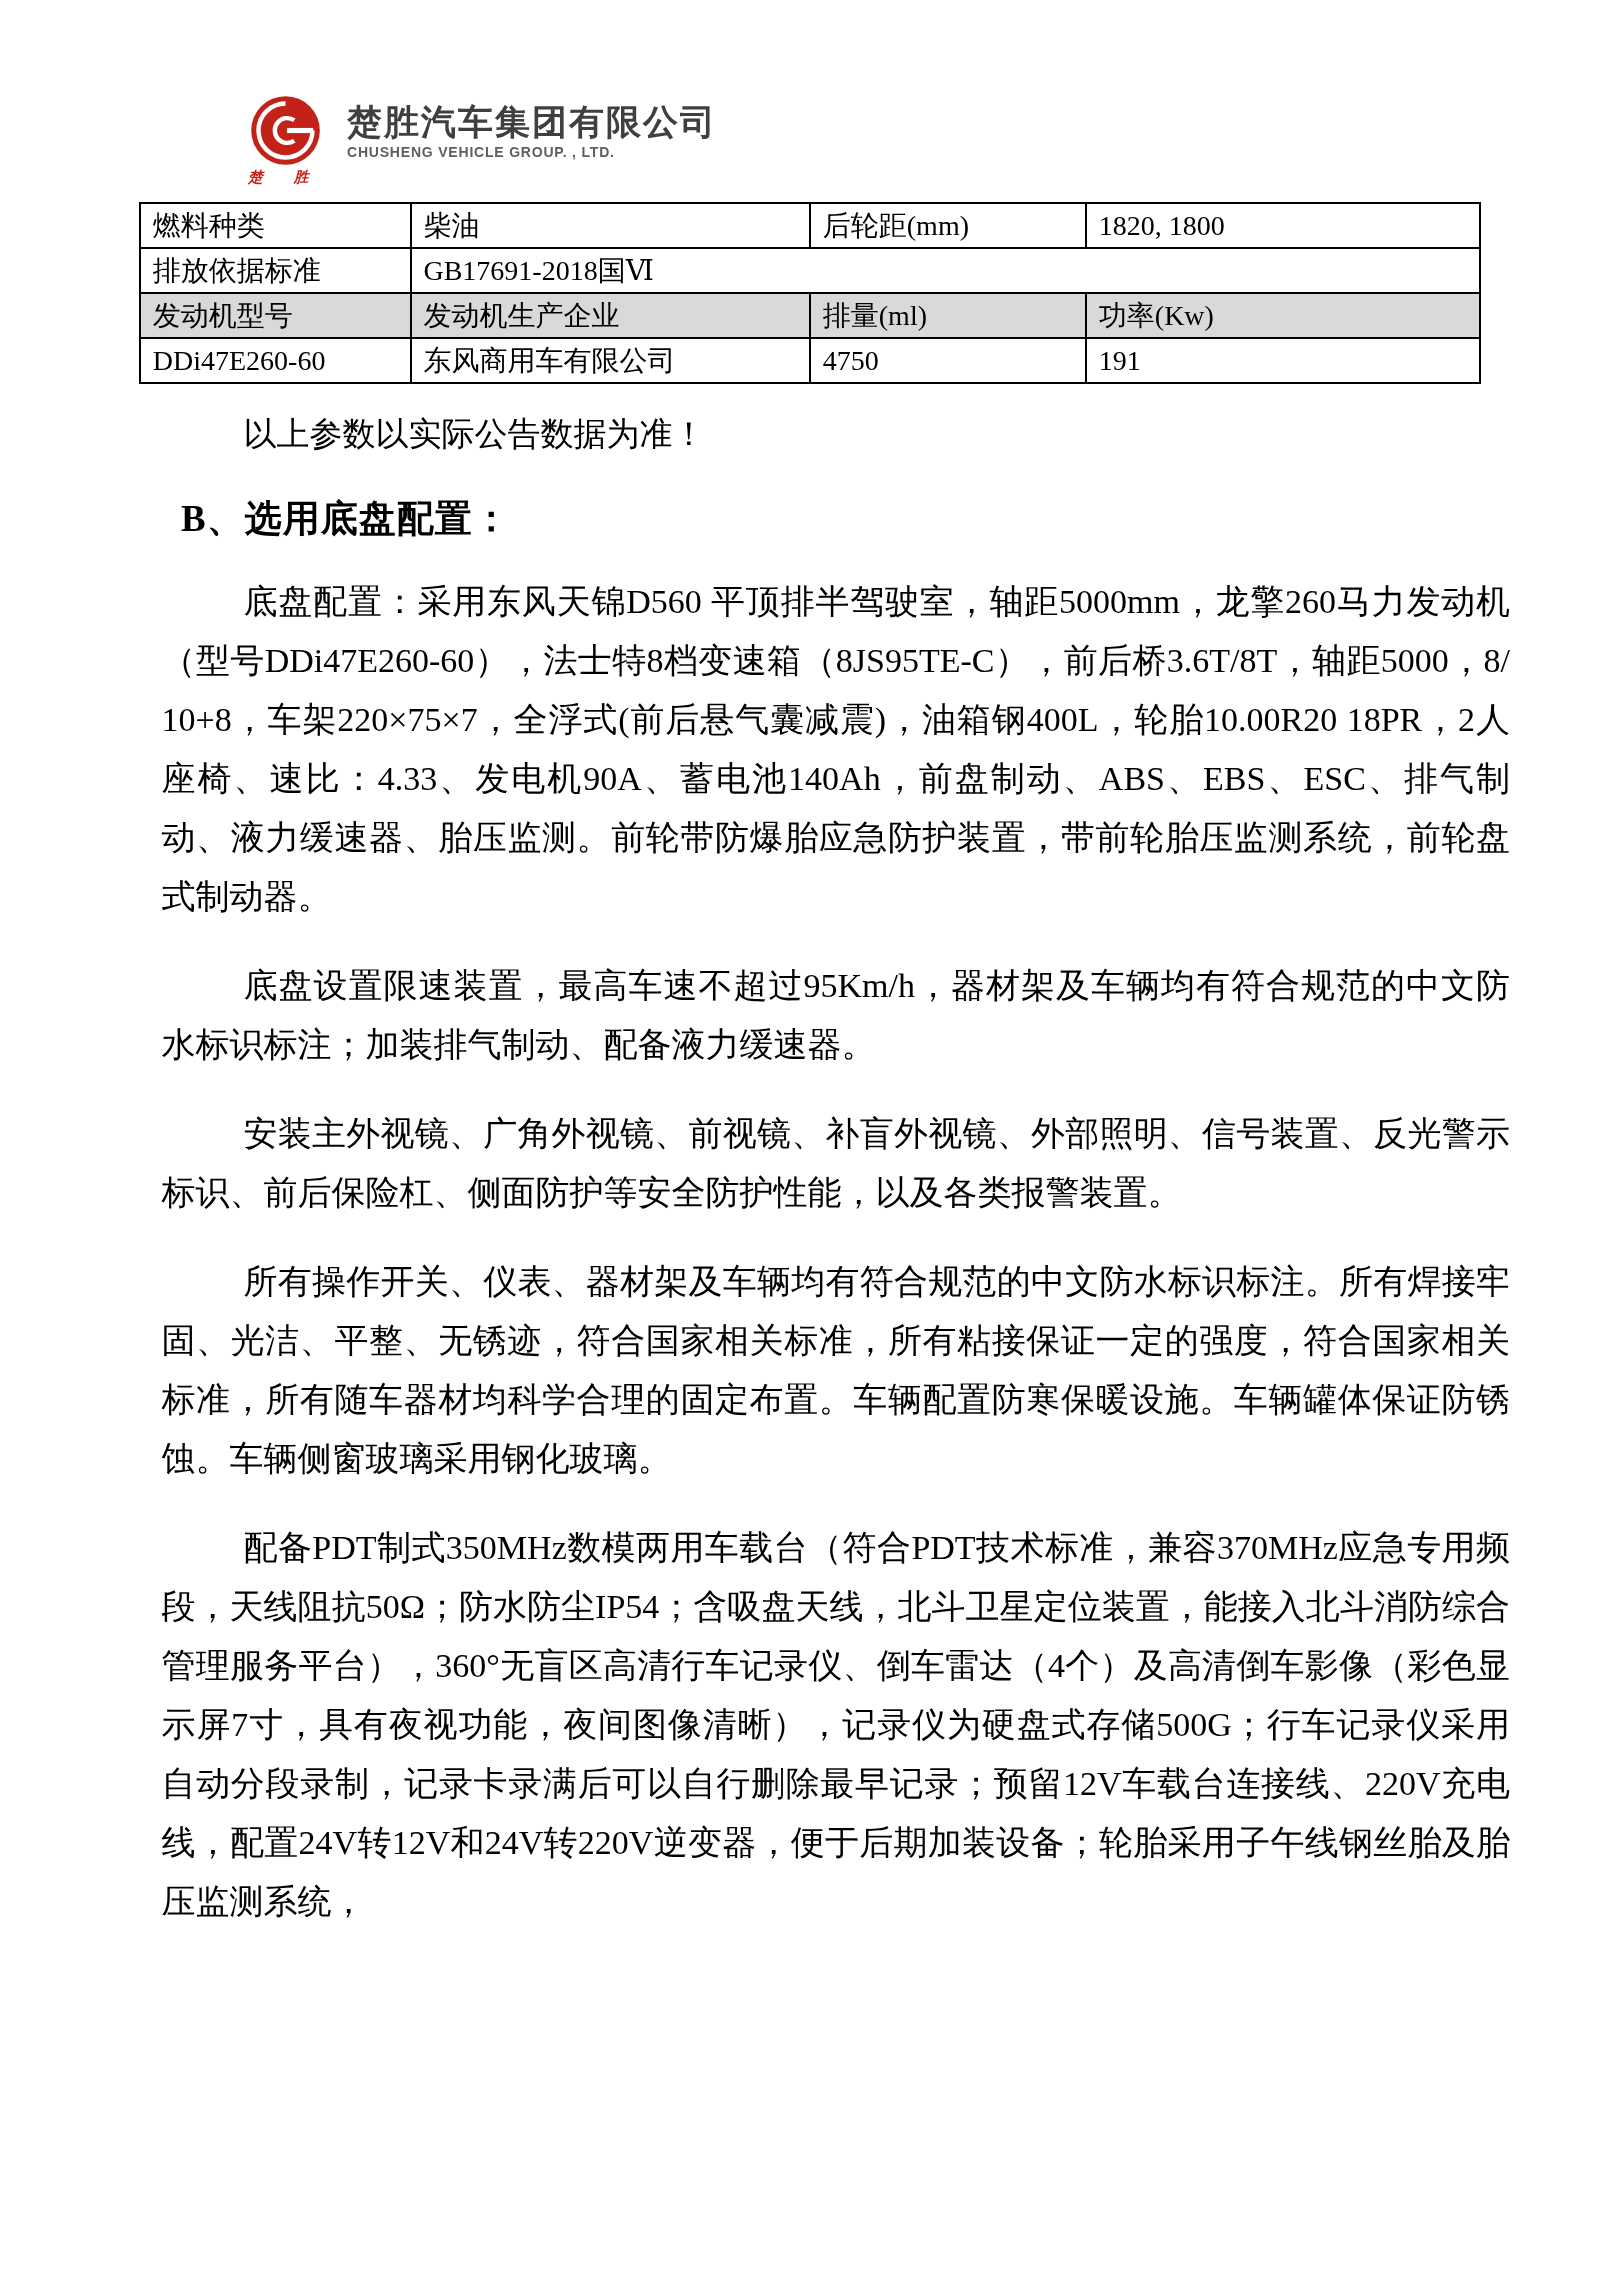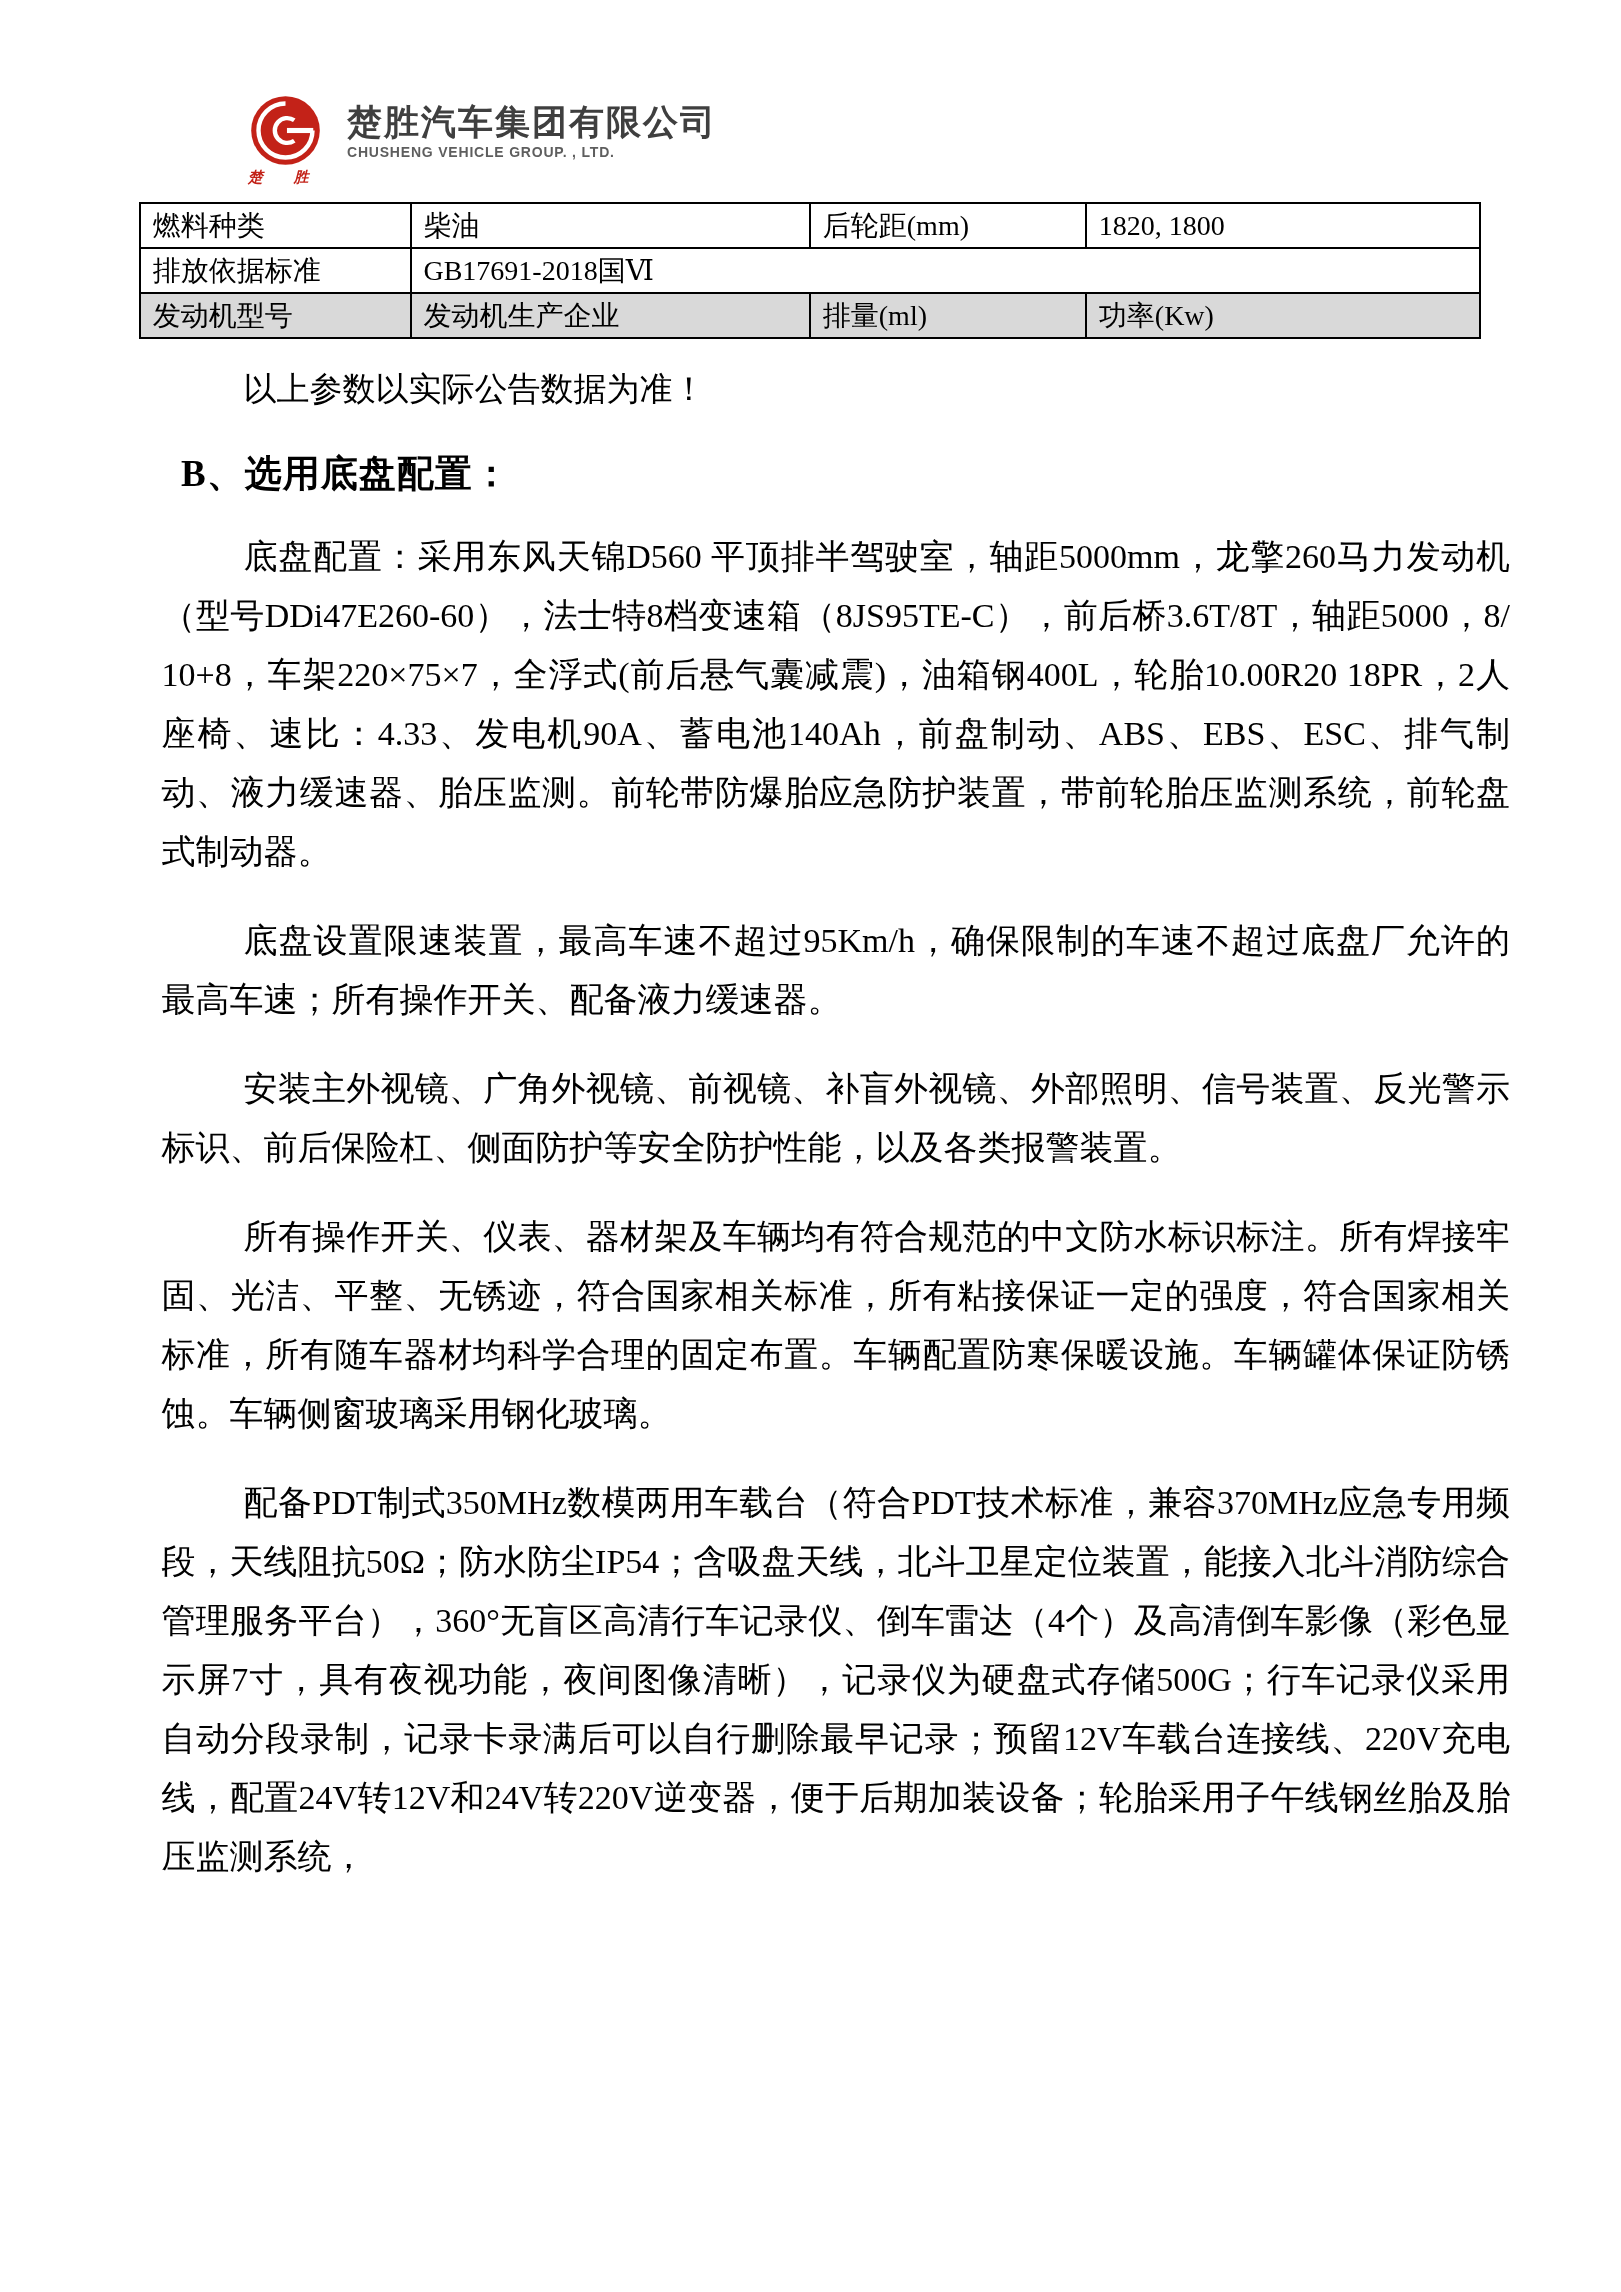--- a/index.html
+++ b/index.html
@@ -120,27 +120,33 @@
       <tr>
         <td>排放依据标准</td>
         <td colspan="3">GB17691-2018国Ⅵ</td>
       </tr>
       <tr class="header-row">
         <td>发动机型号</td>
         <td>发动机生产企业</td>
         <td>排量(ml)</td>
         <td>功率(Kw)</td>
       </tr>
+      <tr>
+        <td>DDi47E260-60</td>
+        <td>东风商用车有限公司</td>
+        <td>4750</td>
+        <td>191</td>
+      </tr>
     </tbody>
   </table>
 
   <div class="content">
     <p class="note">以上参数以实际公告数据为准！</p>
     <h2 class="section-heading">B、选用底盘配置：</h2>
     <p class="body-par">底盘配置：采用东风天锦D560 平顶排半驾驶室，轴距5000mm，龙擎260马力发动机（型号DDi47E260-60），法士特8档变速箱（8JS95TE-C），前后桥3.6T/8T，轴距5000，8/10+8，车架220×75×7，全浮式(前后悬气囊减震)，油箱钢400L，轮胎10.00R20 18PR，2人座椅、速比：4.33、发电机90A、蓄电池140Ah，前盘制动、ABS、EBS、ESC、排气制动、液力缓速器、胎压监测。前轮带防爆胎应急防护装置，带前轮胎压监测系统，前轮盘式制动器。</p>
-    <p class="body-par">底盘设置限速装置，最高车速不超过95Km/h，确保限制的车速不超过底盘厂允许的最高车速；所有操作开关、配备液力缓速器。</p>
+    <p class="body-par">底盘设置限速装置，最高车速不超过95Km/h，器材架及车辆均有符合规范的中文防水标识标注；加装排气制动、配备液力缓速器。</p>
     <p class="body-par">安装主外视镜、广角外视镜、前视镜、补盲外视镜、外部照明、信号装置、反光警示标识、前后保险杠、侧面防护等安全防护性能，以及各类报警装置。</p>
     <p class="body-par">所有操作开关、仪表、器材架及车辆均有符合规范的中文防水标识标注。所有焊接牢固、光洁、平整、无锈迹，符合国家相关标准，所有粘接保证一定的强度，符合国家相关标准，所有随车器材均科学合理的固定布置。车辆配置防寒保暖设施。车辆罐体保证防锈蚀。车辆侧窗玻璃采用钢化玻璃。</p>
     <p class="body-par">配备PDT制式350MHz数模两用车载台（符合PDT技术标准，兼容370MHz应急专用频段，天线阻抗50Ω；防水防尘IP54；含吸盘天线，北斗卫星定位装置，能接入北斗消防综合管理服务平台），360°无盲区高清行车记录仪、倒车雷达（4个）及高清倒车影像（彩色显示屏7寸，具有夜视功能，夜间图像清晰），记录仪为硬盘式存储500G；行车记录仪采用自动分段录制，记录卡录满后可以自行删除最早记录；预留12V车载台连接线、220V充电线，配置24V转12V和24V转220V逆变器，便于后期加装设备；轮胎采用子午线钢丝胎及胎压监测系统，</p>
   </div>
 
 </div>
 
 
 </body></html>

